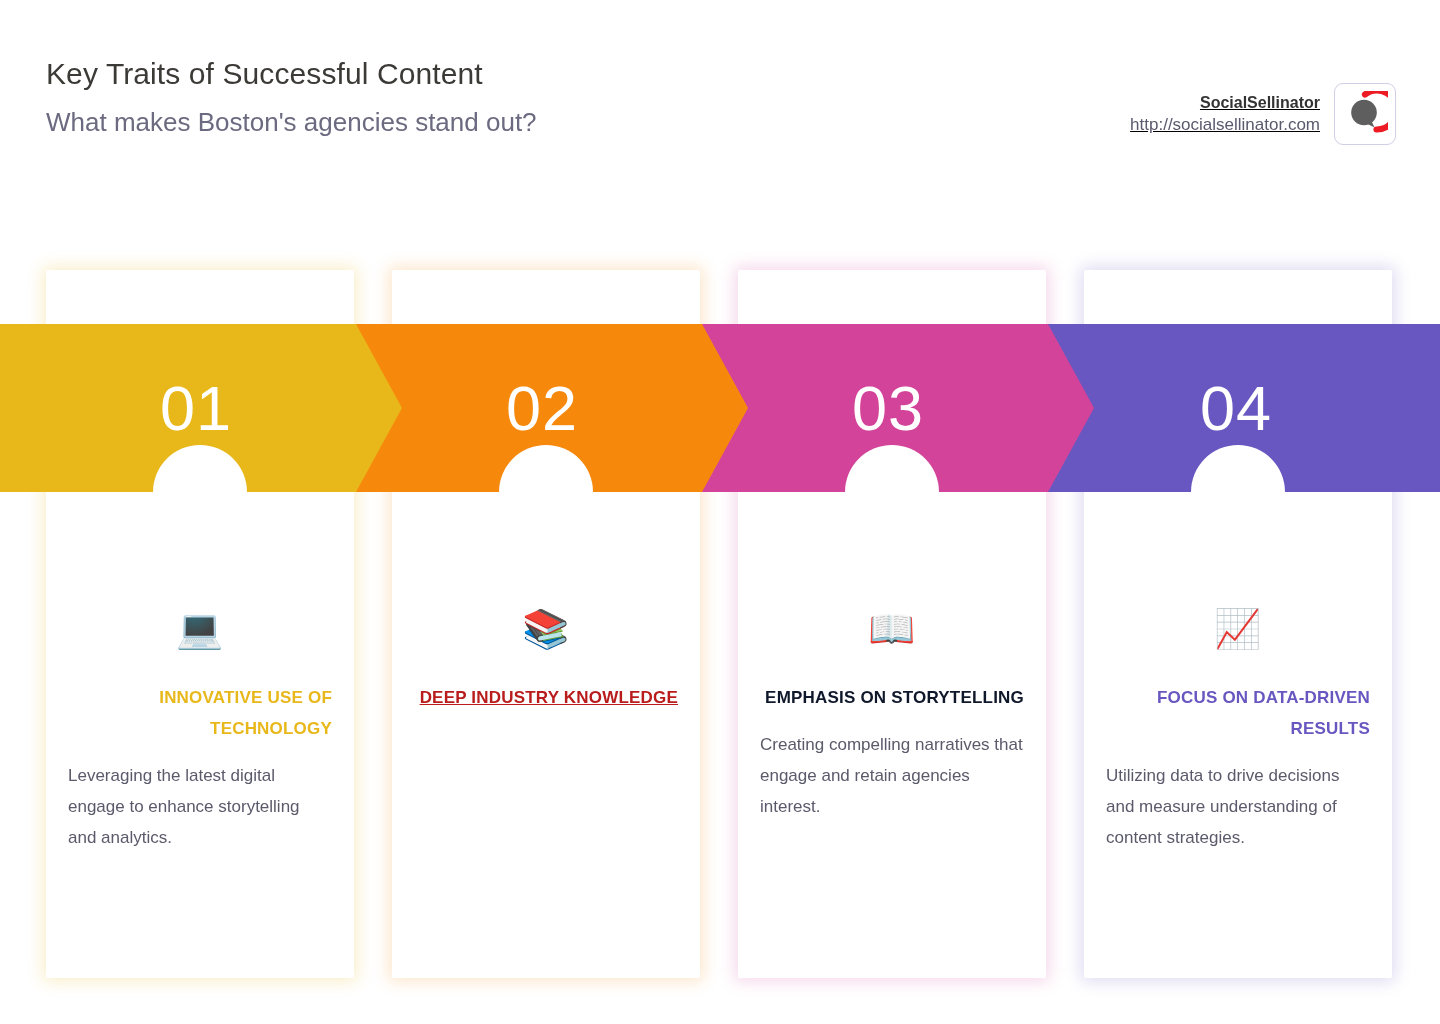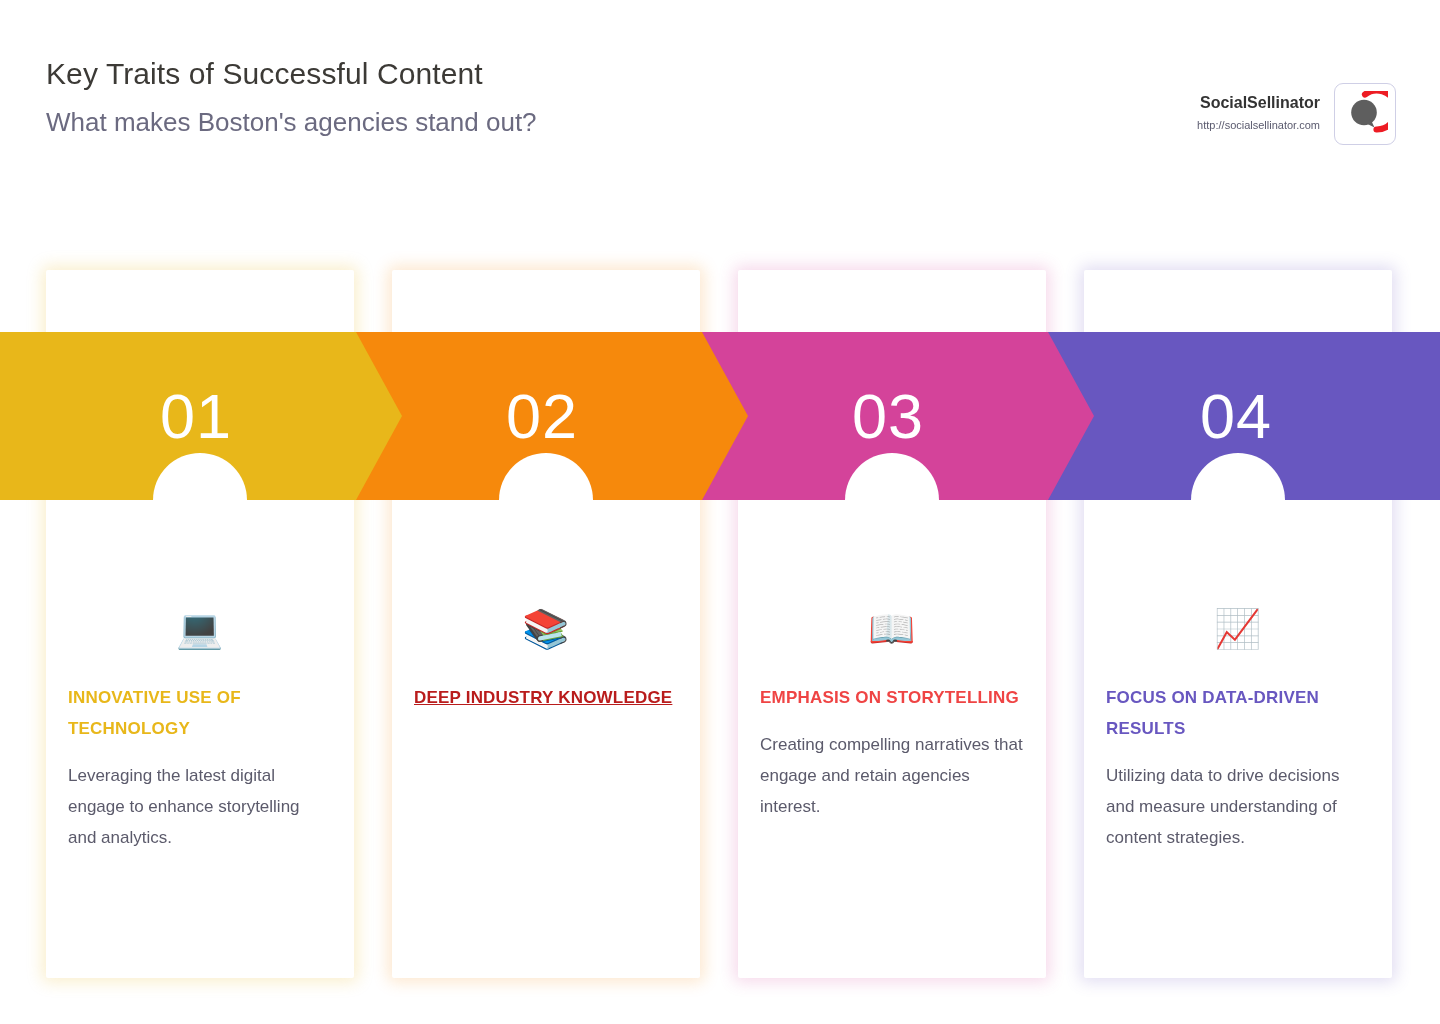--- a/index.html
+++ b/index.html
@@ -51,35 +51,36 @@
     color: #6b6a80;
   }
 
   .brand {
     position: absolute;
     right: 44px;
     top: 83px;
     display: flex;
     align-items: center;
     gap: 14px;
+    text-decoration: underline;
   }
 
   .brand-text {
     text-align: right;
   }
 
   .brand-name {
     font-size: 16px;
     font-weight: bold;
     color: #333333;
     line-height: 22px;
   }
 
   .brand-url {
-    font-size: 11px;
+    font-size: 17px;
     font-weight: 400;
     color: #5a5a6e;
     line-height: 22px;
   }
 
   .brand-logo {
     width: 62px;
     height: 62px;
     border-radius: 9px;
     border: 1px solid #cfcfe6;
@@ -125,46 +126,46 @@
     display: flex;
     align-items: center;
     justify-content: center;
     font-size: 38px;
     line-height: 1;
     user-select: none;
   }
 
   .card-heading {
     margin-top: 24px;
-    text-align: left;
+    text-align: right;
     font-size: 17px;
     font-weight: bold;
     line-height: 31px;
     letter-spacing: 0.2px;
     text-transform: uppercase;
   }
 
   .card-text {
     margin-top: 16px;
     font-size: 17px;
     font-weight: 400;
     line-height: 31px;
     color: #5b5a6b;
     text-align: left;
   }
 
   .c1 .card-heading { color: #E8B71A; }
   .c2 .card-heading { color: #b91c1c; text-decoration: underline; }
-  .c3 .card-heading { color: #ef4444; }
+  .c3 .card-heading { color: #0f172a; }
   .c4 .card-heading { color: #6857C0; }
 
   
   .banner {
     position: absolute;
-    top: 332px;
+    top: 324px;
     left: 0;
     width: 1142px;
     height: 168px;
     pointer-events: none;
   }
 
   .banner svg { display: block; }
 
   .step-number {
     font-family: "Liberation Sans", sans-serif;

